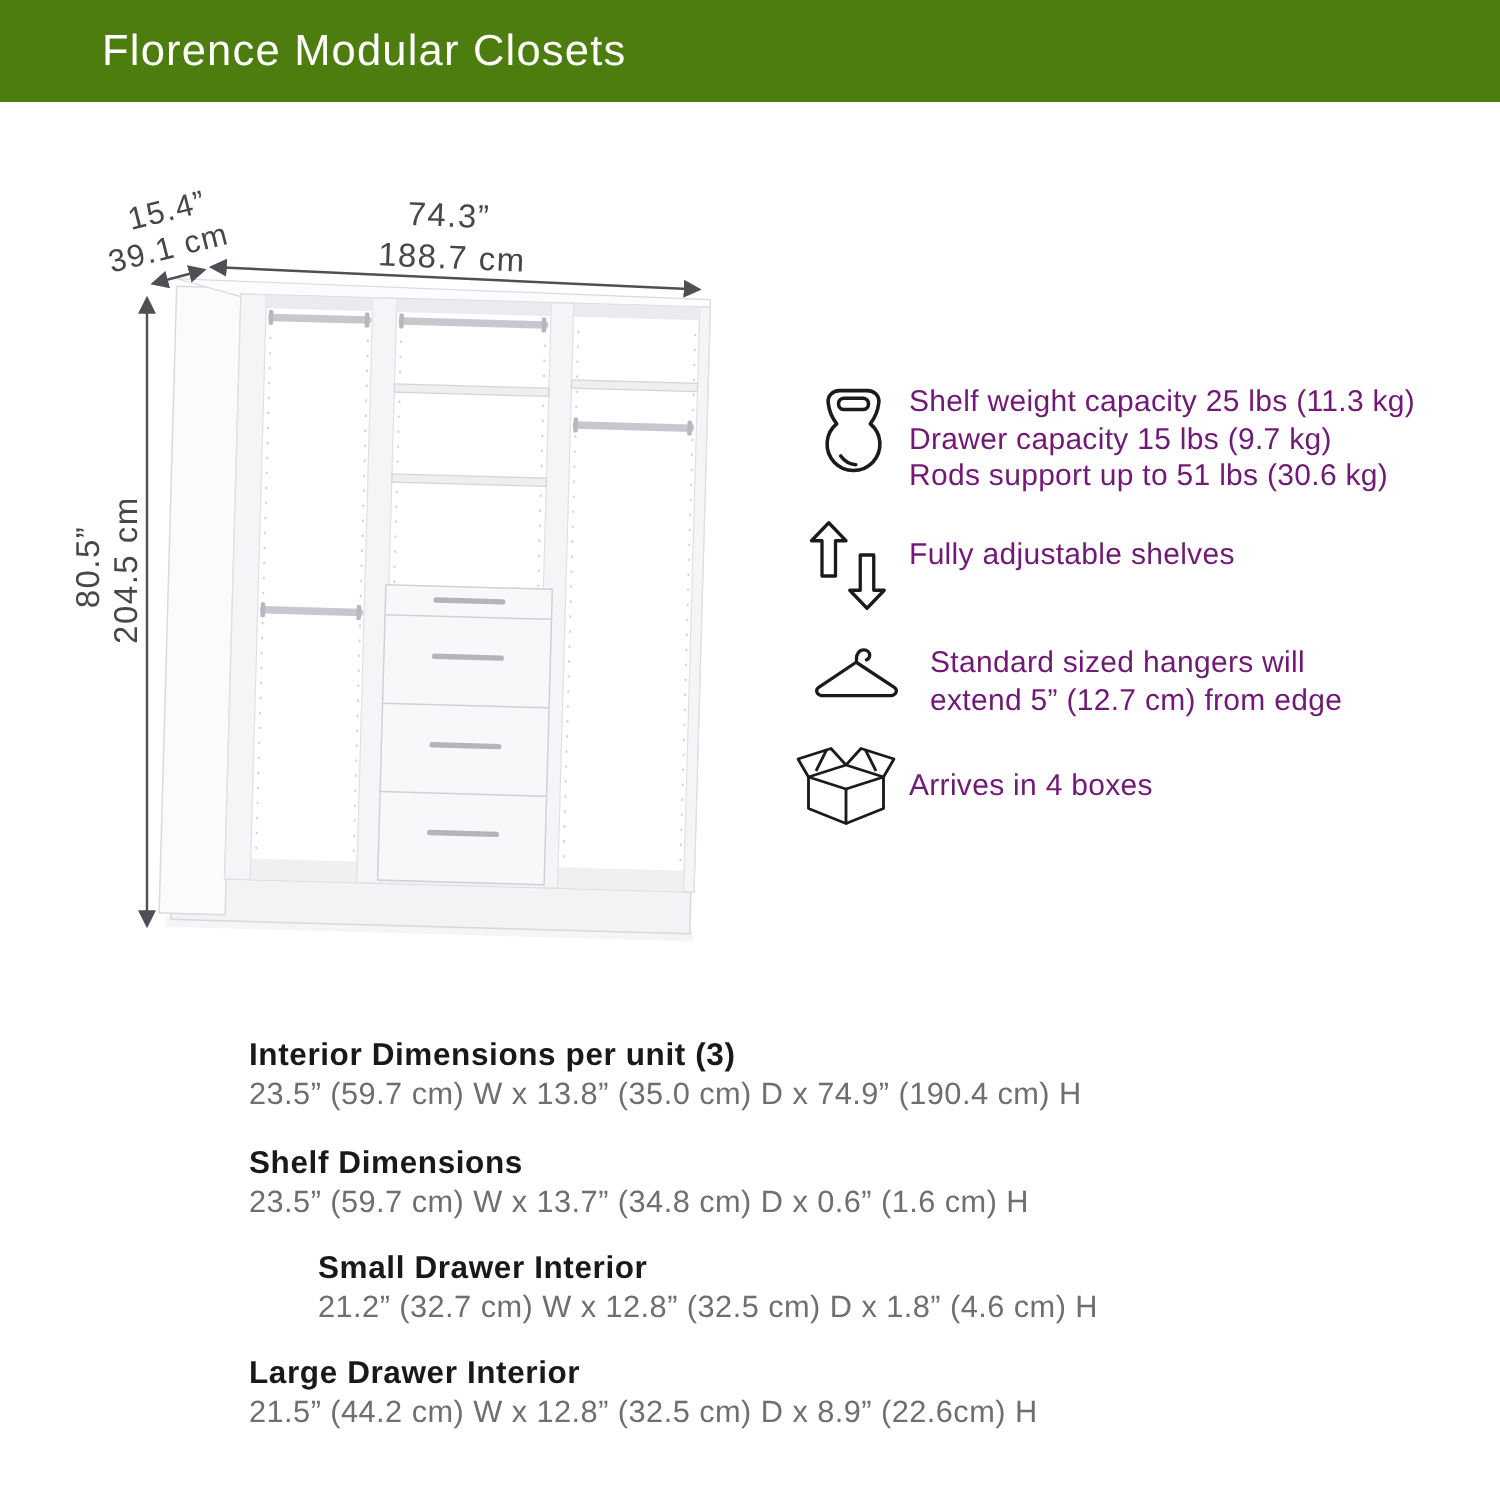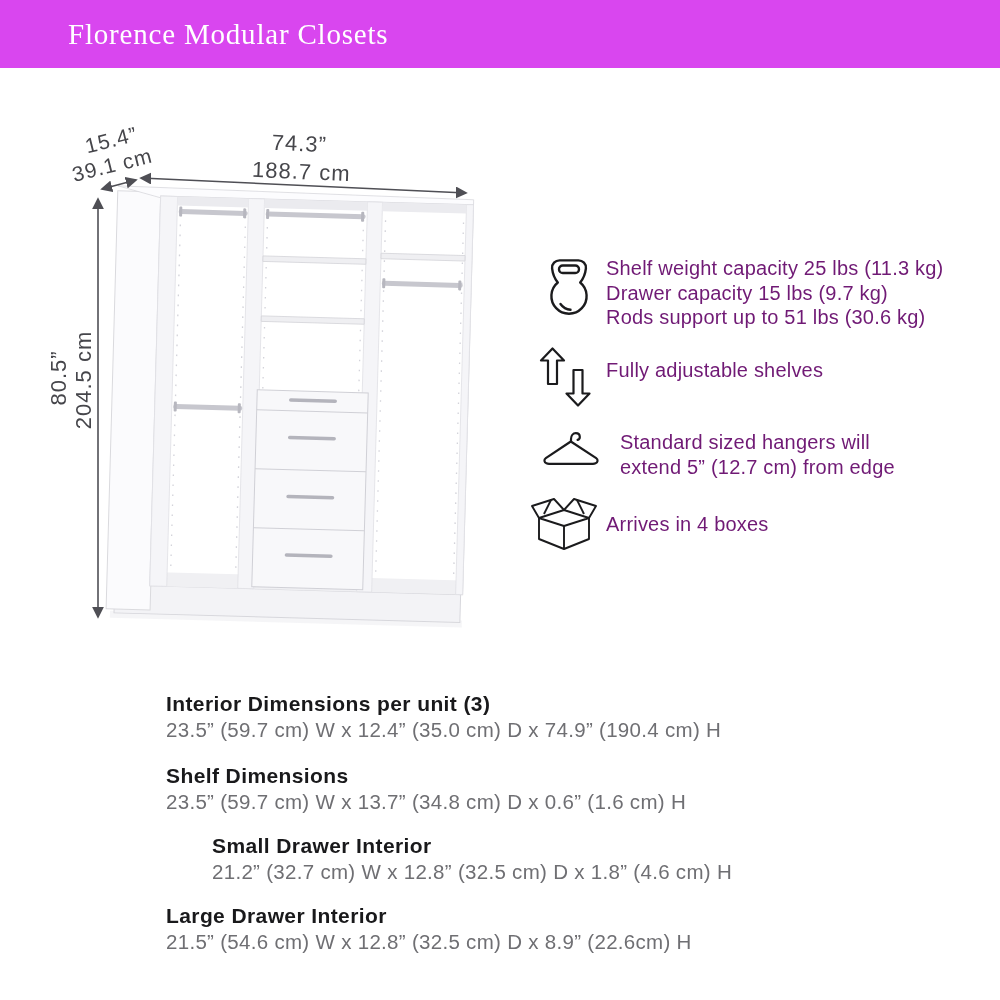--- a/index.html
+++ b/index.html
@@ -31,21 +31,21 @@
     line-height:26px;letter-spacing:0.4px;}
   .spec-value{margin:0;color:#6f6f73;font-size:20.5px;font-weight:400;
     line-height:26px;letter-spacing:0.3px;}
   .dim-label{fill:#46464b;font-family:"Liberation Sans",sans-serif;}
 </style>
 </head>
 <body>
 
 <div class="page">
 
-  <div class="app-header" style="background: #d946ef; font-family: Liberation Serif, serif;">
+  <div class="app-header" style="background: #4d7c0f;">
     <h1>Florence Modular Closets</h1>
   </div>
 
   <svg class="diagram" viewBox="30 110 500 570" width="500" height="570" xmlns="http://www.w3.org/2000/svg">
     <defs>
       <marker id="arr" viewBox="0 0 10 10" refX="8.5" refY="5" markerWidth="7.5" markerHeight="7.5" orient="auto-start-reverse">
         <path d="M0,0 L10,5 L0,10 Z" fill="#4f4f55"></path>
       </marker>
     </defs>
 
@@ -192,29 +192,29 @@
       </g>
     </svg>
     <div class="feat-text" style="left:606px;top:512px;">
       <p>Arrives in 4 boxes</p>
     </div>
   </div>
 
   <div class="specs">
     <div class="spec-group" style="top:691px;">
       <p class="spec-title">Interior Dimensions per unit (3)</p>
-      <p class="spec-value">23.5” (59.7 cm) W x 12.4” (35.0 cm) D x 74.9” (190.4 cm) H</p>
+      <p class="spec-value">23.5” (59.7 cm) W x 13.8” (35.0 cm) D x 74.9” (190.4 cm) H</p>
     </div>
     <div class="spec-group" style="top:763px;">
       <p class="spec-title">Shelf Dimensions</p>
       <p class="spec-value">23.5” (59.7 cm) W x 13.7” (34.8 cm) D x 0.6” (1.6 cm) H</p>
     </div>
     <div class="spec-group" style="top:833px;margin-left:46px;">
       <p class="spec-title">Small Drawer Interior</p>
       <p class="spec-value">21.2” (32.7 cm) W x 12.8” (32.5 cm) D x 1.8” (4.6 cm) H</p>
     </div>
     <div class="spec-group" style="top:903px;">
       <p class="spec-title">Large Drawer Interior</p>
-      <p class="spec-value">21.5” (54.6 cm) W x 12.8” (32.5 cm) D x 8.9” (22.6cm) H</p>
+      <p class="spec-value">21.5” (44.2 cm) W x 12.8” (32.5 cm) D x 8.9” (22.6cm) H</p>
     </div>
   </div>
 
 </div>
 
 </body></html>

